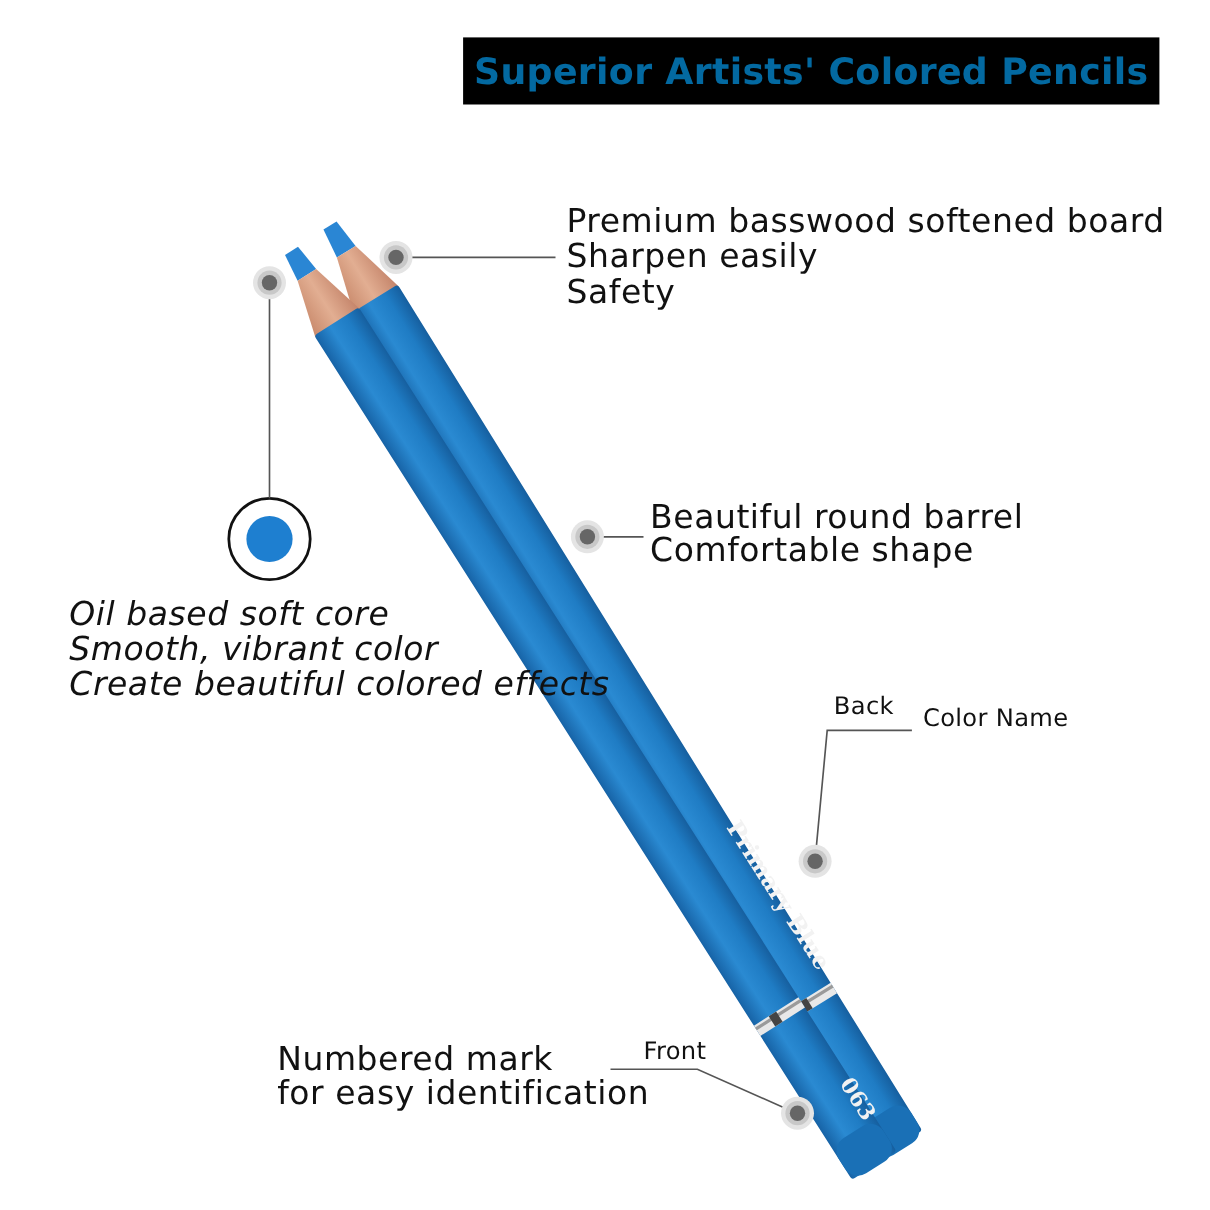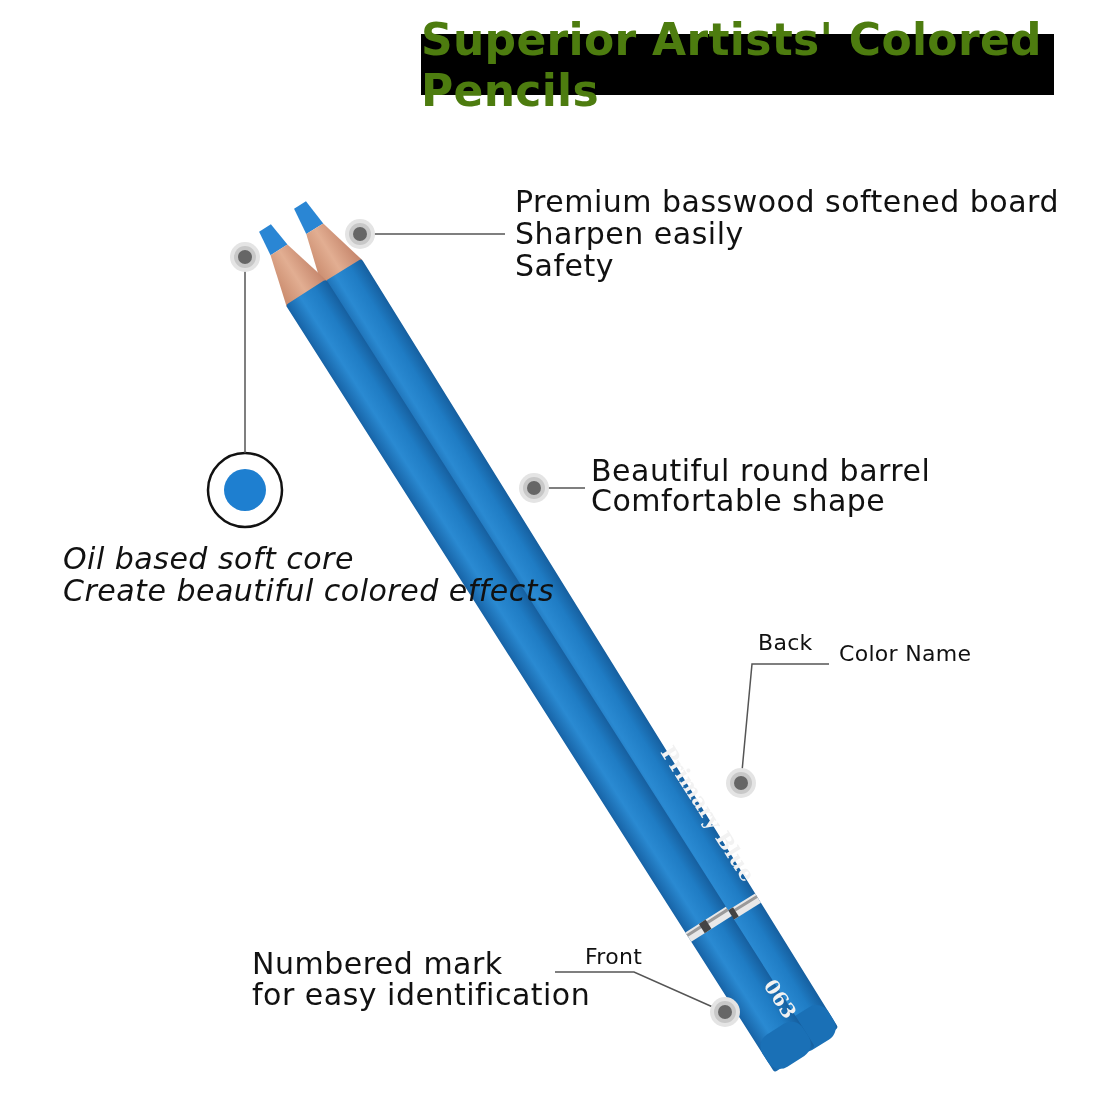--- a/index.html
+++ b/index.html
@@ -7,21 +7,21 @@
     width: 1100px; height: 1100px; position: relative; overflow: hidden;
     background: #ffffff;
     font-family: "DejaVu Sans", "Liberation Sans", sans-serif;
     color: #111111;
   }
   .banner {
     position: absolute; left: 421px; top: 34px; width: 633px; height: 61px;
     background: #000000; display: flex; align-items: center; justify-content: center;
   }
   .banner-title {
-    color: #4d7c0f; font-weight: bold; font-size: 44px; letter-spacing: 0.3px;
+    color: #0369a1; font-weight: bold; font-size: 33px; letter-spacing: 0.3px;
     font-family: "DejaVu Sans", sans-serif;
   }
   .callout {
     position: absolute; font-size: 30px; line-height: 32px; white-space: nowrap;
     letter-spacing: 0.5px;
   }
   .callout div { margin: 0; }
   .label-small { position: absolute; font-size: 22px; white-space: nowrap; letter-spacing: 0.3px; }
   svg.art { position: absolute; left: 0; top: 0; }
 </style>
@@ -123,20 +123,21 @@
 </div>
 
 <div class="callout" style="left:515px; top:186px;">
   <div>Premium basswood softened board</div>
   <div>Sharpen easily</div>
   <div>Safety</div>
 </div>
 
 <div class="callout" style="left:63px; top:543px;font-style:italic;">
   <div>Oil based soft core</div>
+  <div>Smooth, vibrant color</div>
   <div>Create beautiful colored effects</div>
 </div>
 
 <div class="callout" style="left:591px; top:456px; line-height:30px;">
   <div>Beautiful round barrel</div>
   <div>Comfortable shape</div>
 </div>
 
 <div class="label-small" style="left:758px; top:630px;">Back</div>
 <div class="label-small" style="left:839px; top:641px;">Color Name</div>

